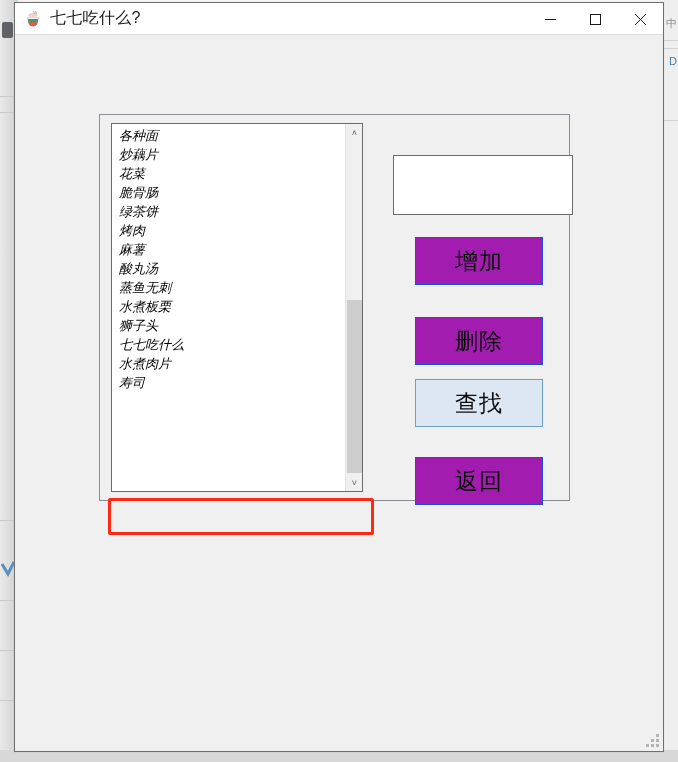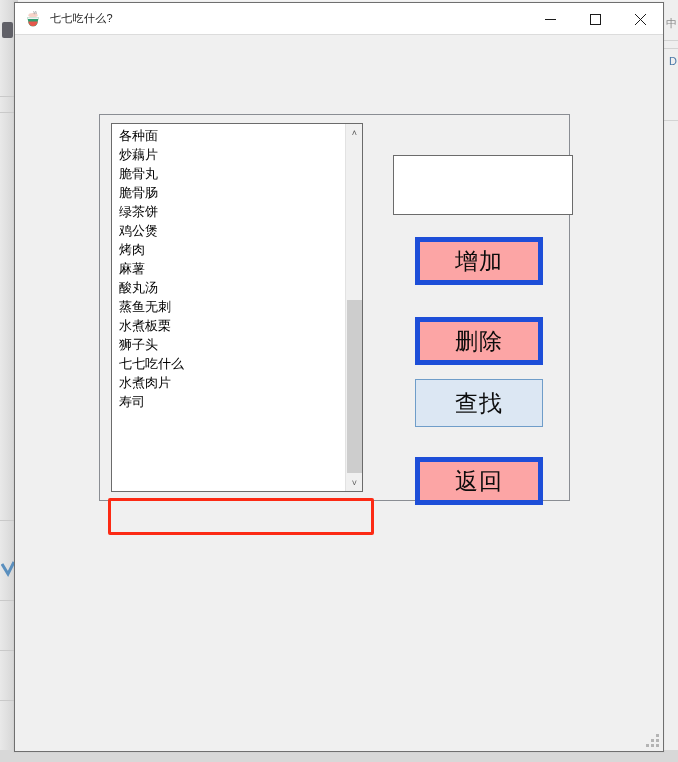--- a/index.html
+++ b/index.html
@@ -108,21 +108,21 @@
   }
   .title-icon {
     width: 18px;
     height: 18px;
     margin-left: 9px;
     margin-right: 8px;
     flex: 0 0 auto;
     position: relative;
   }
   .title-text {
-    font-size: 11px;
+    font-size: 16px;
     color: #1b1b1b;
     letter-spacing: .3px;
     white-space: nowrap;
   }
   .win-controls {
     position: absolute;
     right: 0; top: 0;
     height: 32px;
     display: flex;
   }
@@ -171,20 +171,21 @@
     padding: 2px 0 0 0;
     overflow: hidden;
   }
   .list-item {
     height: 19px;
     line-height: 19px;
     padding-left: 7px;
     font-size: 13px;
     color: #000;
     white-space: nowrap;
+    font-style: italic;
   }
 
   
   .vscroll {
     width: 17px;
     flex: 0 0 17px;
     background: #f0f0f0;
     border-left: 1px solid #e2e2e2;
     position: relative;
     box-sizing: border-box;
@@ -227,22 +228,22 @@
     padding: 4px 6px;
     outline: none;
     font-family: "Liberation Sans", sans-serif;
   }
 
   .btn {
     position: absolute;
     left: 400px;
     width: 128px;
     height: 48px;
-    background: #fca5a5;
-    border: 5px solid #1d4ed8;
+    background: #a21caf;
+    border: 1px solid #1d4ed8;
     box-sizing: border-box;
     font-size: 23px;
     font-family: "Liberation Serif", serif;
     color: #0c0c0c;
     display: flex;
     align-items: center;
     justify-content: center;
     letter-spacing: 1px;
     cursor: default;
   }
@@ -346,24 +347,23 @@
     </div>
 
     <div class="client">
 
       <div class="groupbox"></div>
 
       <div class="listbox">
         <div class="list-items" id="list-items">
             <div class="list-item">各种面</div>
             <div class="list-item">炒藕片</div>
-            <div class="list-item">脆骨丸</div>
+            <div class="list-item">花菜</div>
             <div class="list-item">脆骨肠</div>
             <div class="list-item">绿茶饼</div>
-            <div class="list-item">鸡公煲</div>
             <div class="list-item">烤肉</div>
             <div class="list-item">麻薯</div>
             <div class="list-item">酸丸汤</div>
             <div class="list-item">蒸鱼无刺</div>
             <div class="list-item">水煮板栗</div>
             <div class="list-item">狮子头</div>
             <div class="list-item">七七吃什么</div>
             <div class="list-item">水煮肉片</div>
             <div class="list-item">寿司</div>
           </div>

